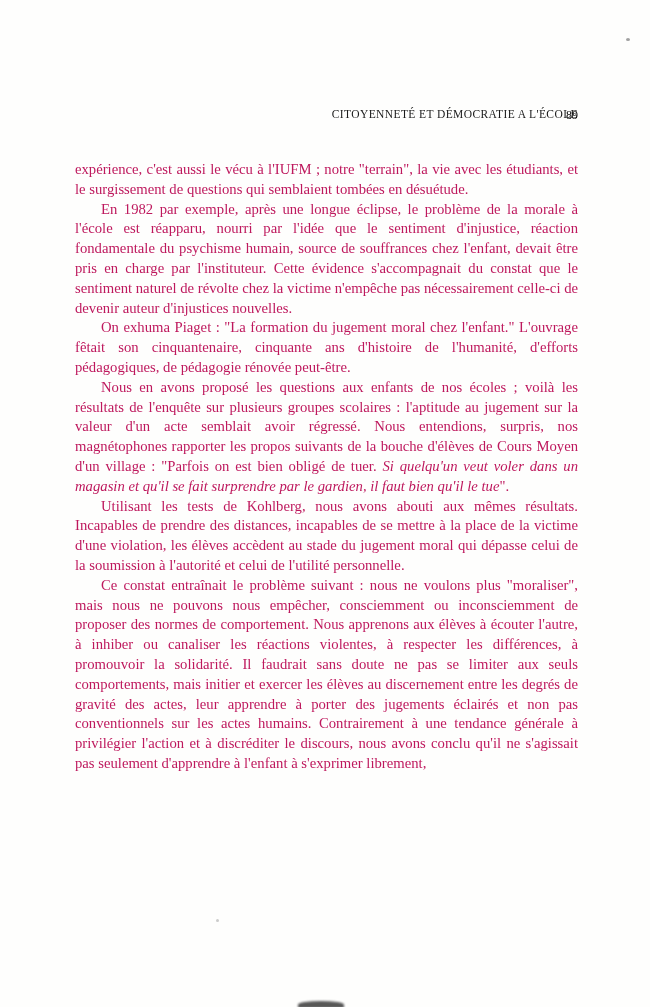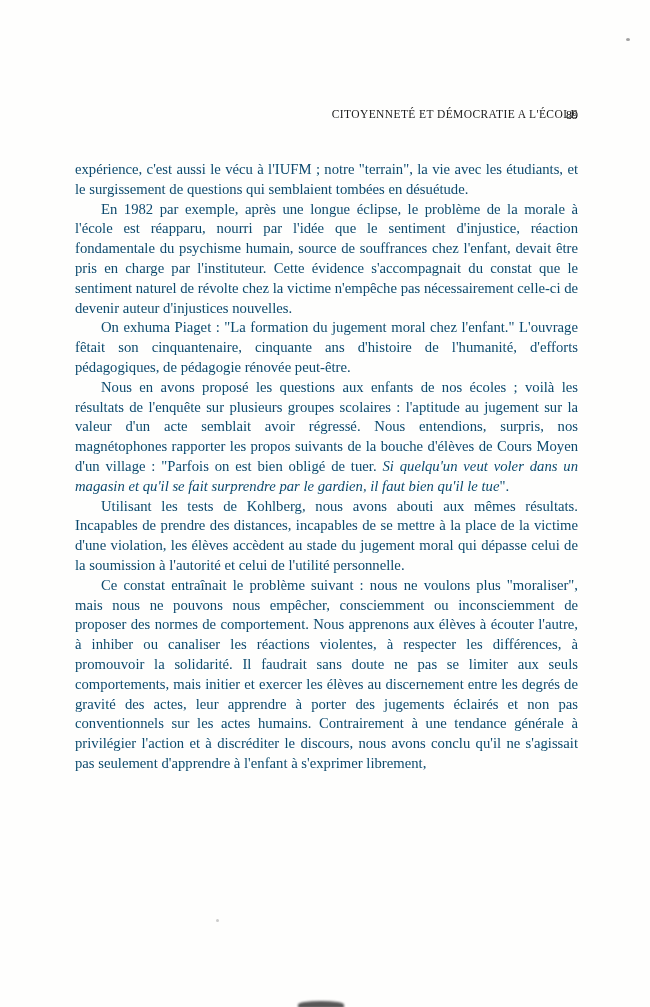--- a/index.html
+++ b/index.html
@@ -40,21 +40,21 @@
     color: #000000;
   }
   .page-body {
     position: absolute;
     top: 160px;
     left: 75px;
     width: 503px;
     font-size: 14.7px;
     line-height: 19.8px;
     text-align: justify;
-    color: #0c4a6e;
+    color: #be185d;
   }
   .para {
     margin: 0;
     text-indent: 26px;
   }
   .para.no-indent {
     text-indent: 0;
   }
   .italic-quote {
   }

